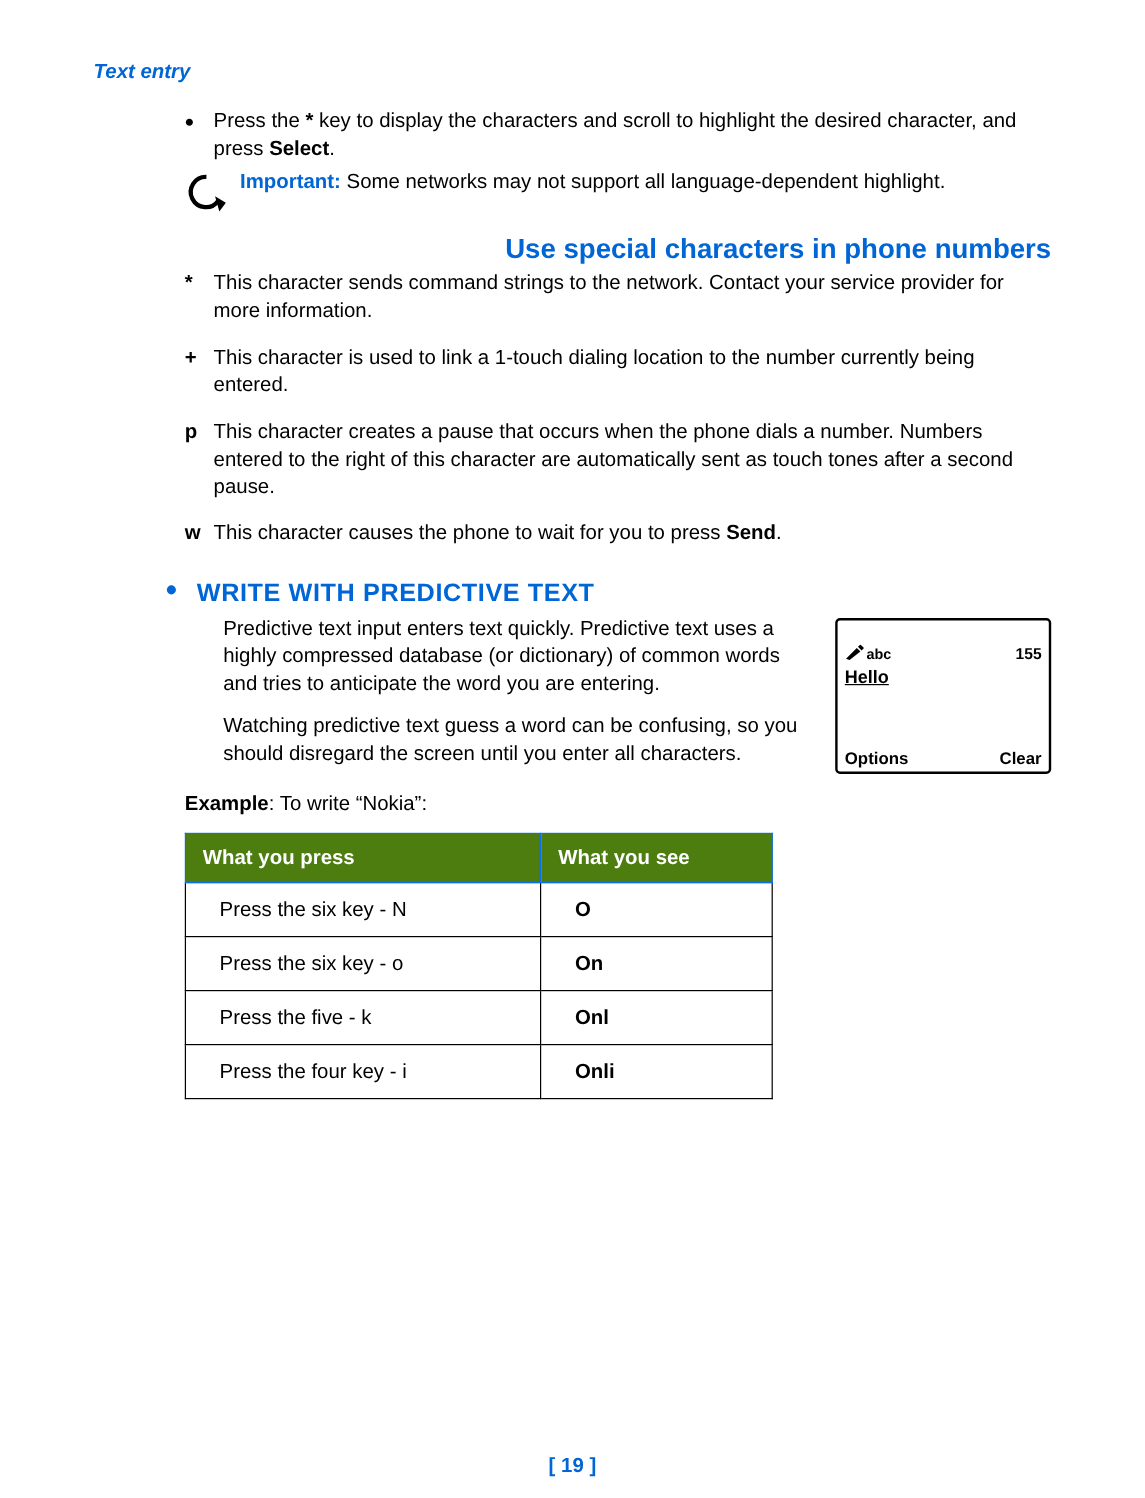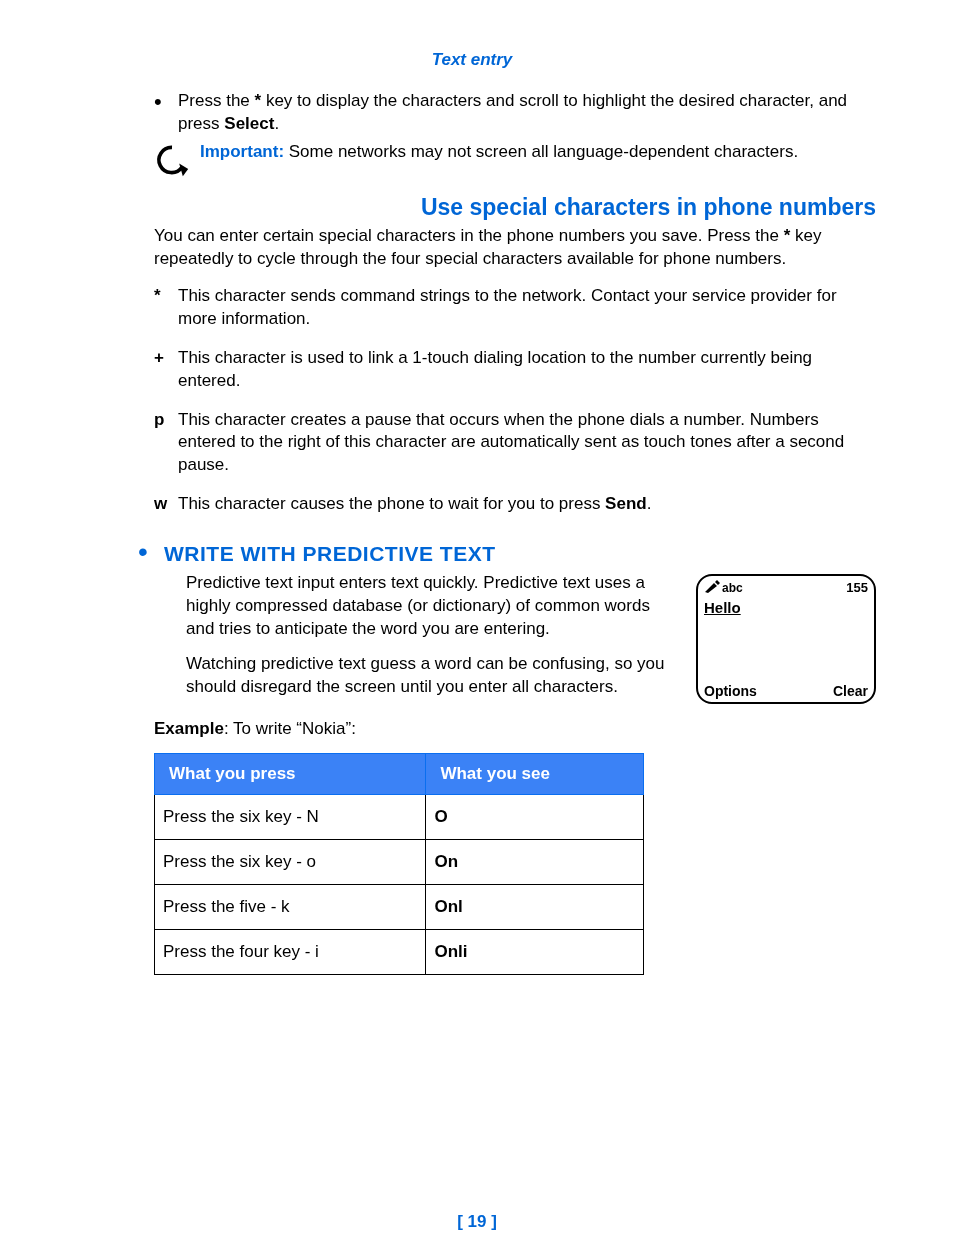--- a/index.html
+++ b/index.html
@@ -10,21 +10,21 @@
     color: #000;
   }
   .page {
     width: 954px;
     height: 1248px;
     box-sizing: border-box;
     padding: 50px 78px 40px 78px;
     position: relative;
   }
   .running-head {
-    text-align: center;
+    text-align: left;
     color: #0066d6;
     font-style: italic;
     font-weight: 600;
     font-size: 17px;
     margin-bottom: 20px;
     padding-right: 10px;
   }
   .bullet-block {
     display: flex;
     margin: 0 0 6px 76px;
@@ -95,50 +95,50 @@
   .two-col {
     display:flex;
     margin-left:108px;
     gap:18px;
   }
   .two-col .textcol { flex:1; }
   .two-col .textcol p { margin:0 0 12px 0; font-size:17px; line-height:1.35; }
   .phone-screen {
     width:180px; height:130px;
     border:2px solid #000;
-    border-radius:16px;
+    border-radius:4px;
     position:relative;
     font-family: Arial, sans-serif;
     font-weight:700;
     font-size:15px;
     box-sizing:border-box;
-    padding:4px 6px;
+    padding:20px 6px;
     margin-top:2px;
   }
   .phone-top { display:flex; justify-content:space-between; font-size:13px; }
   .phone-hello { text-decoration:underline; margin-top:2px; }
   .phone-bottom { position:absolute; bottom:3px; left:6px; right:6px; display:flex; justify-content:space-between; font-size:14px; }
   .example-line { margin:8px 0 14px 76px; font-size:17px; }
   table.pred {
     margin-left:76px;
     border-collapse:collapse;
     width:490px;
     font-size:17px;
   }
   table.pred th {
-    background:#3b82f6;
+    background:#4d7c0f;
     color:#fff;
     text-align:left;
     font-weight:700;
     padding:10px 14px;
     border:1px solid #0a6ef0;
   }
   table.pred td {
     border:1px solid #000;
-    padding:12px 8px;
+    padding:12px 28px;
     margin-left:48px;
   }
   table.pred td.see { font-weight:700; }
   .pagenum {
     position:absolute;
     bottom:16px;
     left:0; right:0;
     text-align:center;
     color:#0066d6;
     font-weight:700;
@@ -161,28 +161,25 @@
   </div>
 
   <div class="important-row">
     <div class="important-icon">
       <svg viewBox="0 0 40 40" width="36" height="36">
         <path d="M20 6 a14 14 0 1 0 11 22" fill="none" stroke="#000" stroke-width="4"></path>
         <path d="M28 24 l10 6 l-6 8 z" fill="#000"></path>
       </svg>
     </div>
     <div>
-      <span class="important-label">Important:</span><span> Some networks may not screen all language-dependent characters.</span>
+      <span class="important-label">Important:</span><span> Some networks may not support all language-dependent highlight.</span>
     </div>
   </div>
 
   <div class="h2">Use special characters in phone numbers</div>
-  <div class="para">
-    <span>You can enter certain special characters in the phone numbers you save. Press the </span><b>*</b><span> key repeatedly to cycle through the four special characters available for phone numbers.</span>
-  </div>
 
   <div class="char-row">
     <div class="char-key">*</div>
     <div class="char-body">This character sends command strings to the network. Contact your service provider for more information.</div>
   </div>
   <div class="char-row">
     <div class="char-key">+</div>
     <div class="char-body">This character is used to link a 1-touch dialing location to the number currently being entered.</div>
   </div>
   <div class="char-row">

